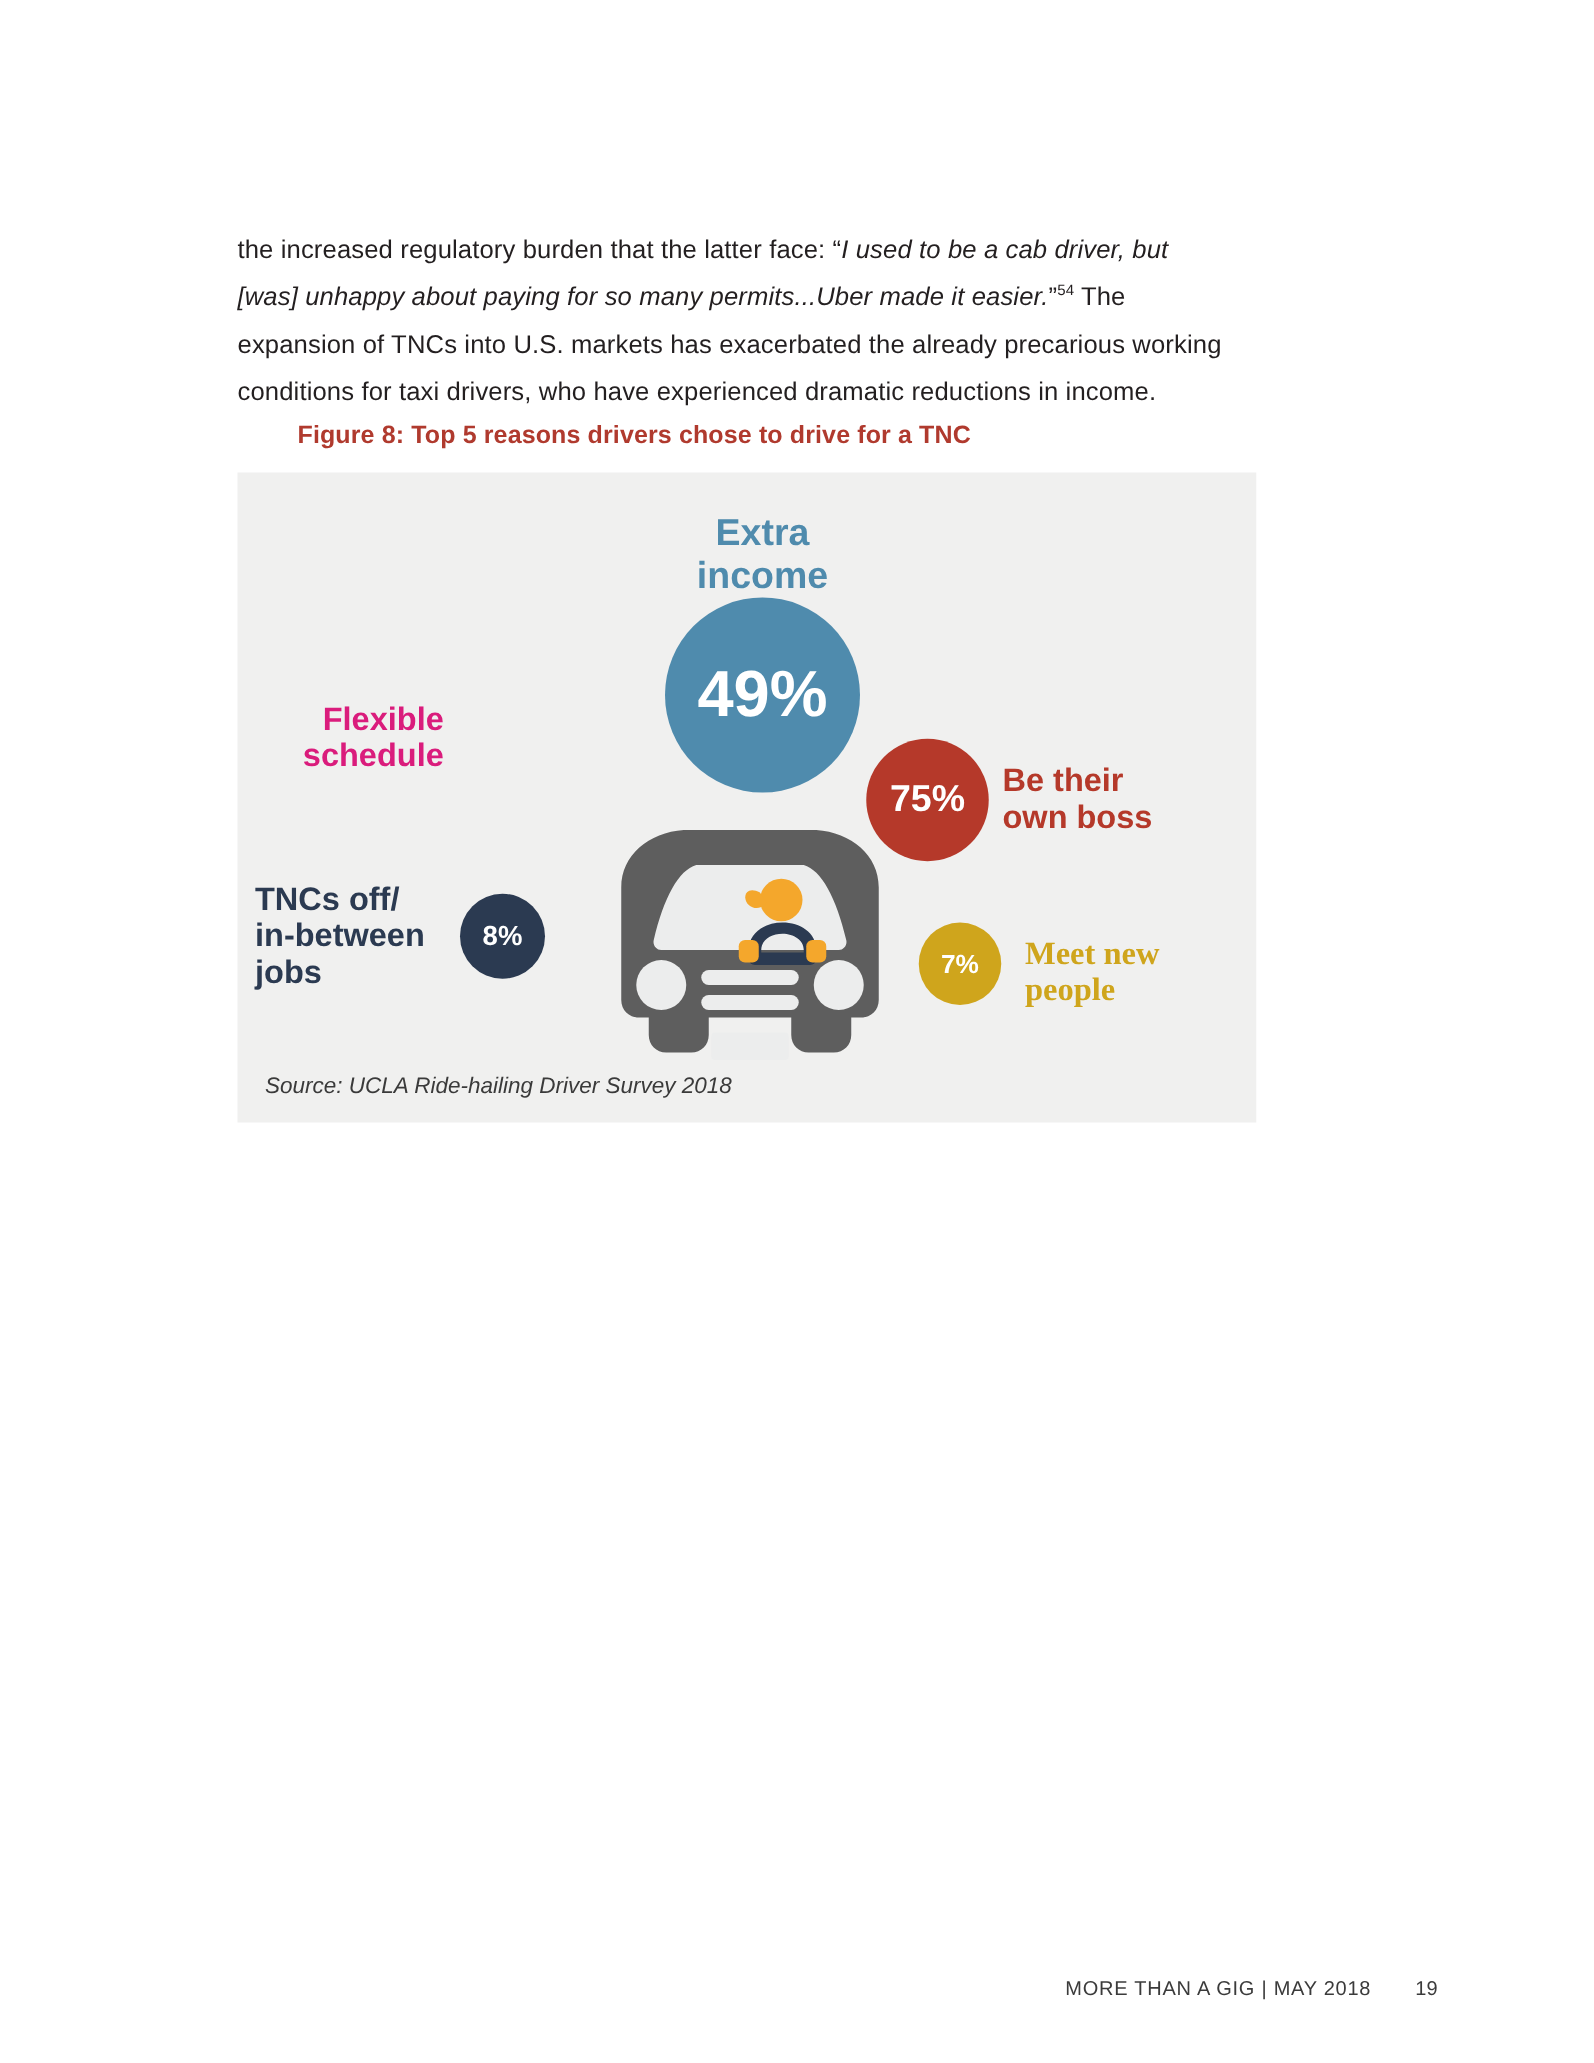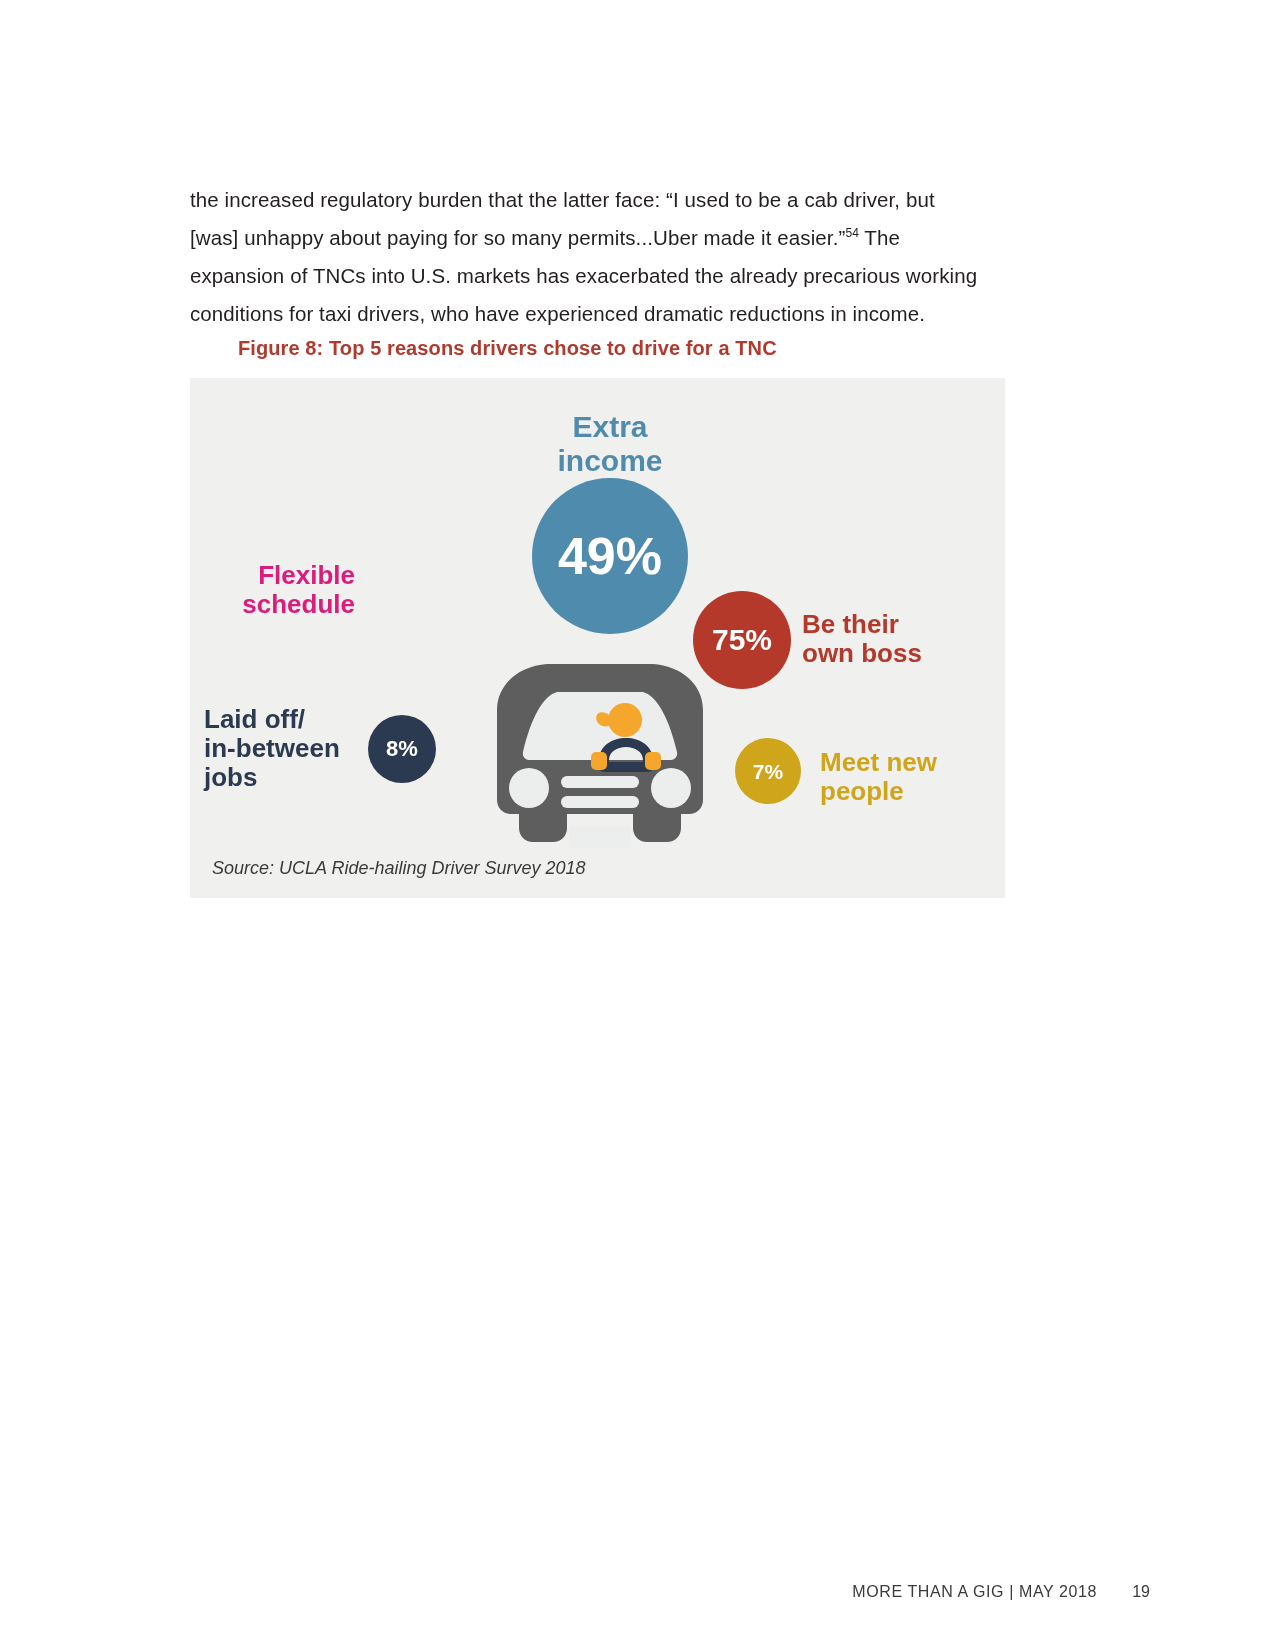--- a/index.html
+++ b/index.html
@@ -25,21 +25,21 @@
   .body-text {
     position: absolute;
     left: 190px;
     top: 160px;
     width: 790px;
     font-size: 20.5px;
     line-height: 38px;
     color: #231f20;
     letter-spacing: 0.1px;
   }
-  .body-text .it { }
+  .body-text .it { font-style: italic; }
   .body-text sup {
     font-size: 12px;
     vertical-align: super;
     line-height: 0;
   }
 
   
   .figure-title {
     position: absolute;
     left: 190px;
@@ -136,20 +136,21 @@
     text-align: left;
     padding-left: 14px;
     color: #2b3a51;
     font-size: 26px;
     box-sizing: border-box;
   }
   .lbl-meet {
     left: 630px; top: 370px;
     color: #cfa51c;
     font-size: 26px;
+    font-family: Liberation Serif, serif;
   }
 
   
   .car-wrap {
     position: absolute;
     left: 295px;
     top: 270px;
     width: 230px;
     height: 200px;
   }
@@ -241,21 +242,21 @@
       <div>Flexible</div>
       <div>schedule</div>
     </div>
 
     <div class="lbl lbl-boss">
       <div>Be their</div>
       <div>own boss</div>
     </div>
 
     <div class="lbl lbl-laidoff">
-      <div>Laid off/</div>
+      <div>TNCs off/</div>
       <div>in-between</div>
       <div>jobs</div>
     </div>
 
     <div class="lbl lbl-meet">
       <div>Meet new</div>
       <div>people</div>
     </div>
 
     <div class="source-note">Source: UCLA Ride-hailing Driver Survey 2018</div>

